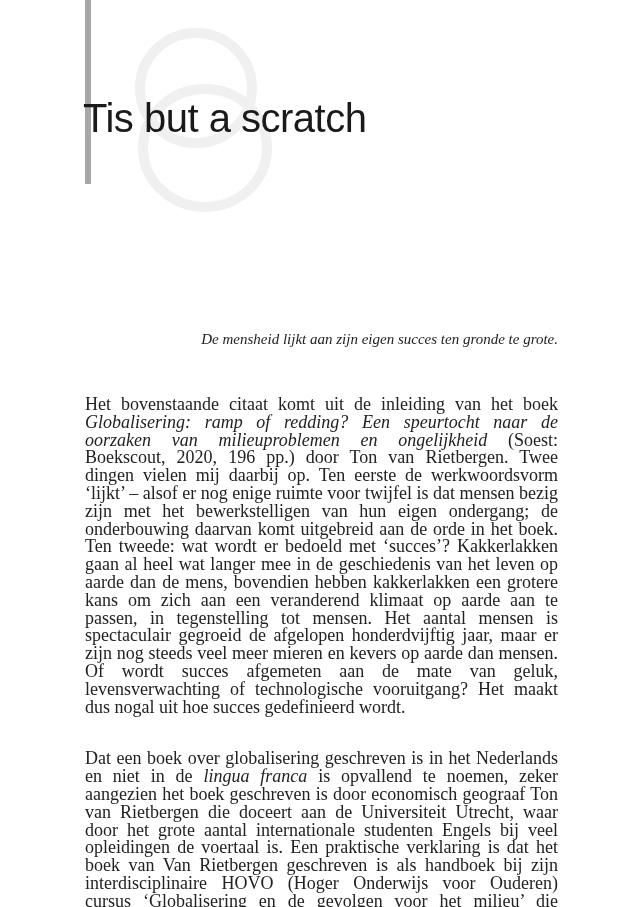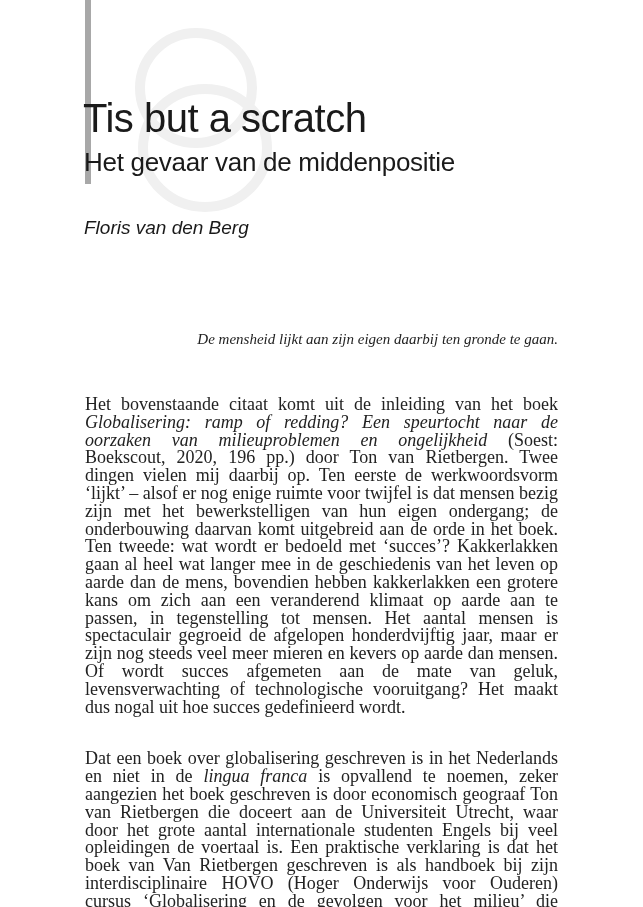--- a/index.html
+++ b/index.html
@@ -99,26 +99,24 @@
 
   <div class="accent-bar"></div>
 
   <svg class="watermark" viewBox="0 0 300 220" width="300" height="220" aria-hidden="true">
     <ellipse cx="196" cy="88" rx="56" ry="55"></ellipse>
     <ellipse cx="205" cy="148" rx="62" ry="59"></ellipse>
   </svg>
 
   <h1 class="page-title">Tis but a scratch</h1>
 
-  <h2 class="page-subtitle">Het gevaar van de middenpositie</h2>
 
-  <div class="author">Floris van den Berg</div>
 
   <div class="epigraph">
-    <div class="quote">De mensheid lijkt aan zijn eigen daarbij ten gronde te gaan.</div>
+    <div class="quote">De mensheid lijkt aan zijn eigen succes ten gronde te grote.</div>
   </div>
 
   <div class="body-text">
       <p><span>Het bovenstaande citaat komt uit de inleiding van het boek </span><em>Globalisering: ramp of redding? Een speurtocht naar de oorzaken van milieuproblemen en ongelijkheid</em><span> (Soest: Boekscout, 2020, 196 pp.) door Ton van Rietbergen. Twee dingen vielen mij daarbij op. Ten eerste de werkwoordsvorm ‘lijkt’ – alsof er nog enige ruimte voor twijfel is dat mensen bezig zijn met het bewerkstelligen van hun eigen ondergang; de onderbouwing daarvan komt uitgebreid aan de orde in het boek. Ten tweede: wat wordt er bedoeld met ‘succes’? Kakkerlakken gaan al heel wat langer mee in de geschiedenis van het leven op aarde dan de mens, bovendien hebben kakkerlakken een grotere kans om zich aan een veranderend klimaat op aarde aan te passen, in tegenstelling tot mensen. Het aantal mensen is spectaculair gegroeid de afgelopen honderdvijftig jaar, maar er zijn nog steeds veel meer mieren en kevers op aarde dan mensen. Of wordt succes afgemeten aan de mate van geluk, levensverwachting of technologische vooruitgang? Het maakt dus nogal uit hoe succes gedefinieerd wordt.</span></p>
       <p><span>Dat een boek over globalisering geschreven is in het Nederlands en niet in de </span><em>lingua franca</em><span> is opvallend te noemen, zeker aangezien het boek geschreven is door economisch geograaf Ton van Rietbergen die doceert aan de Universiteit Utrecht, waar door het grote aantal internationale studenten Engels bij veel opleidingen de voertaal is. Een praktische verklaring is dat het boek van Van Rietbergen geschreven is als handboek bij zijn interdisciplinaire HOVO (Hoger Onderwijs voor Ouderen) cursus ‘Globalisering en de gevolgen voor het milieu’ die bedoeld is voor ouderen en die in het Nederlands gegeven wordt. Ik heb het boek met interesse gelezen en het is jammer dat het boek geen groter bereik kan hebben vanwege het geringe bereik van de Nederlandse taal. Opvallend is even-</span></p>
     </div>
 
 </div>
 
 </body></html>

